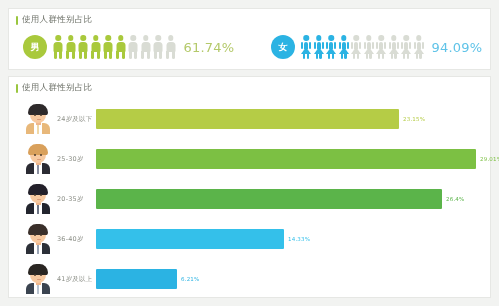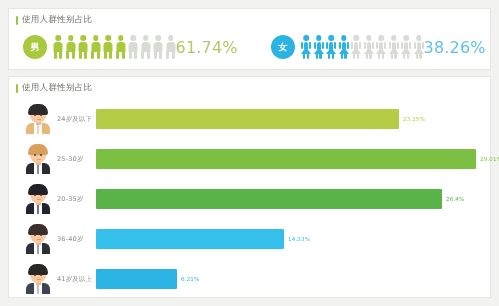--- a/index.html
+++ b/index.html
@@ -80,21 +80,21 @@
   .person.f .legL{left:2px;}
   .person.f .legR{right:2px;}
   .person.f .armL,.person.f .armR{
     position:absolute;top:7px;width:2px;height:7px;background:currentColor;
     border-radius:1px;
   }
   .person.f .armL{left:0;}
   .person.f .armR{right:0;}
 
   .pct{
-    font-size:16px;margin-left:0;white-space:nowrap;
+    font-size:13px;margin-left:8px;white-space:nowrap;
     letter-spacing:.2px;
   }
   .pct.male{color:#b4c96a;}
   .pct.female{color:#5fc3e8;}
 
   
   .age-row{
     position:absolute;left:0;right:0;height:40px;
     display:flex;align-items:center;
   }
@@ -294,21 +294,21 @@
           <div class="person f" style="color: rgb(217, 220, 212);">
             <span class="head"></span>
             <span class="armL"></span>
             <span class="armR"></span>
             <span class="body"></span>
             <span class="skirt"></span>
             <span class="legL"></span>
             <span class="legR"></span>
           </div>
         </div>
-      <div class="pct female">38.26%</div>
+      <div class="pct female">94.09%</div>
     </div>
   </div>
 
   <div class="panel" id="panel-age">
     <div class="panel-title">
       <span class="title-bar"></span>
       <span>使用人群性别占比</span>
     </div>
     <div id="age-rows">
         <div class="age-row" style="top: 22px;">

